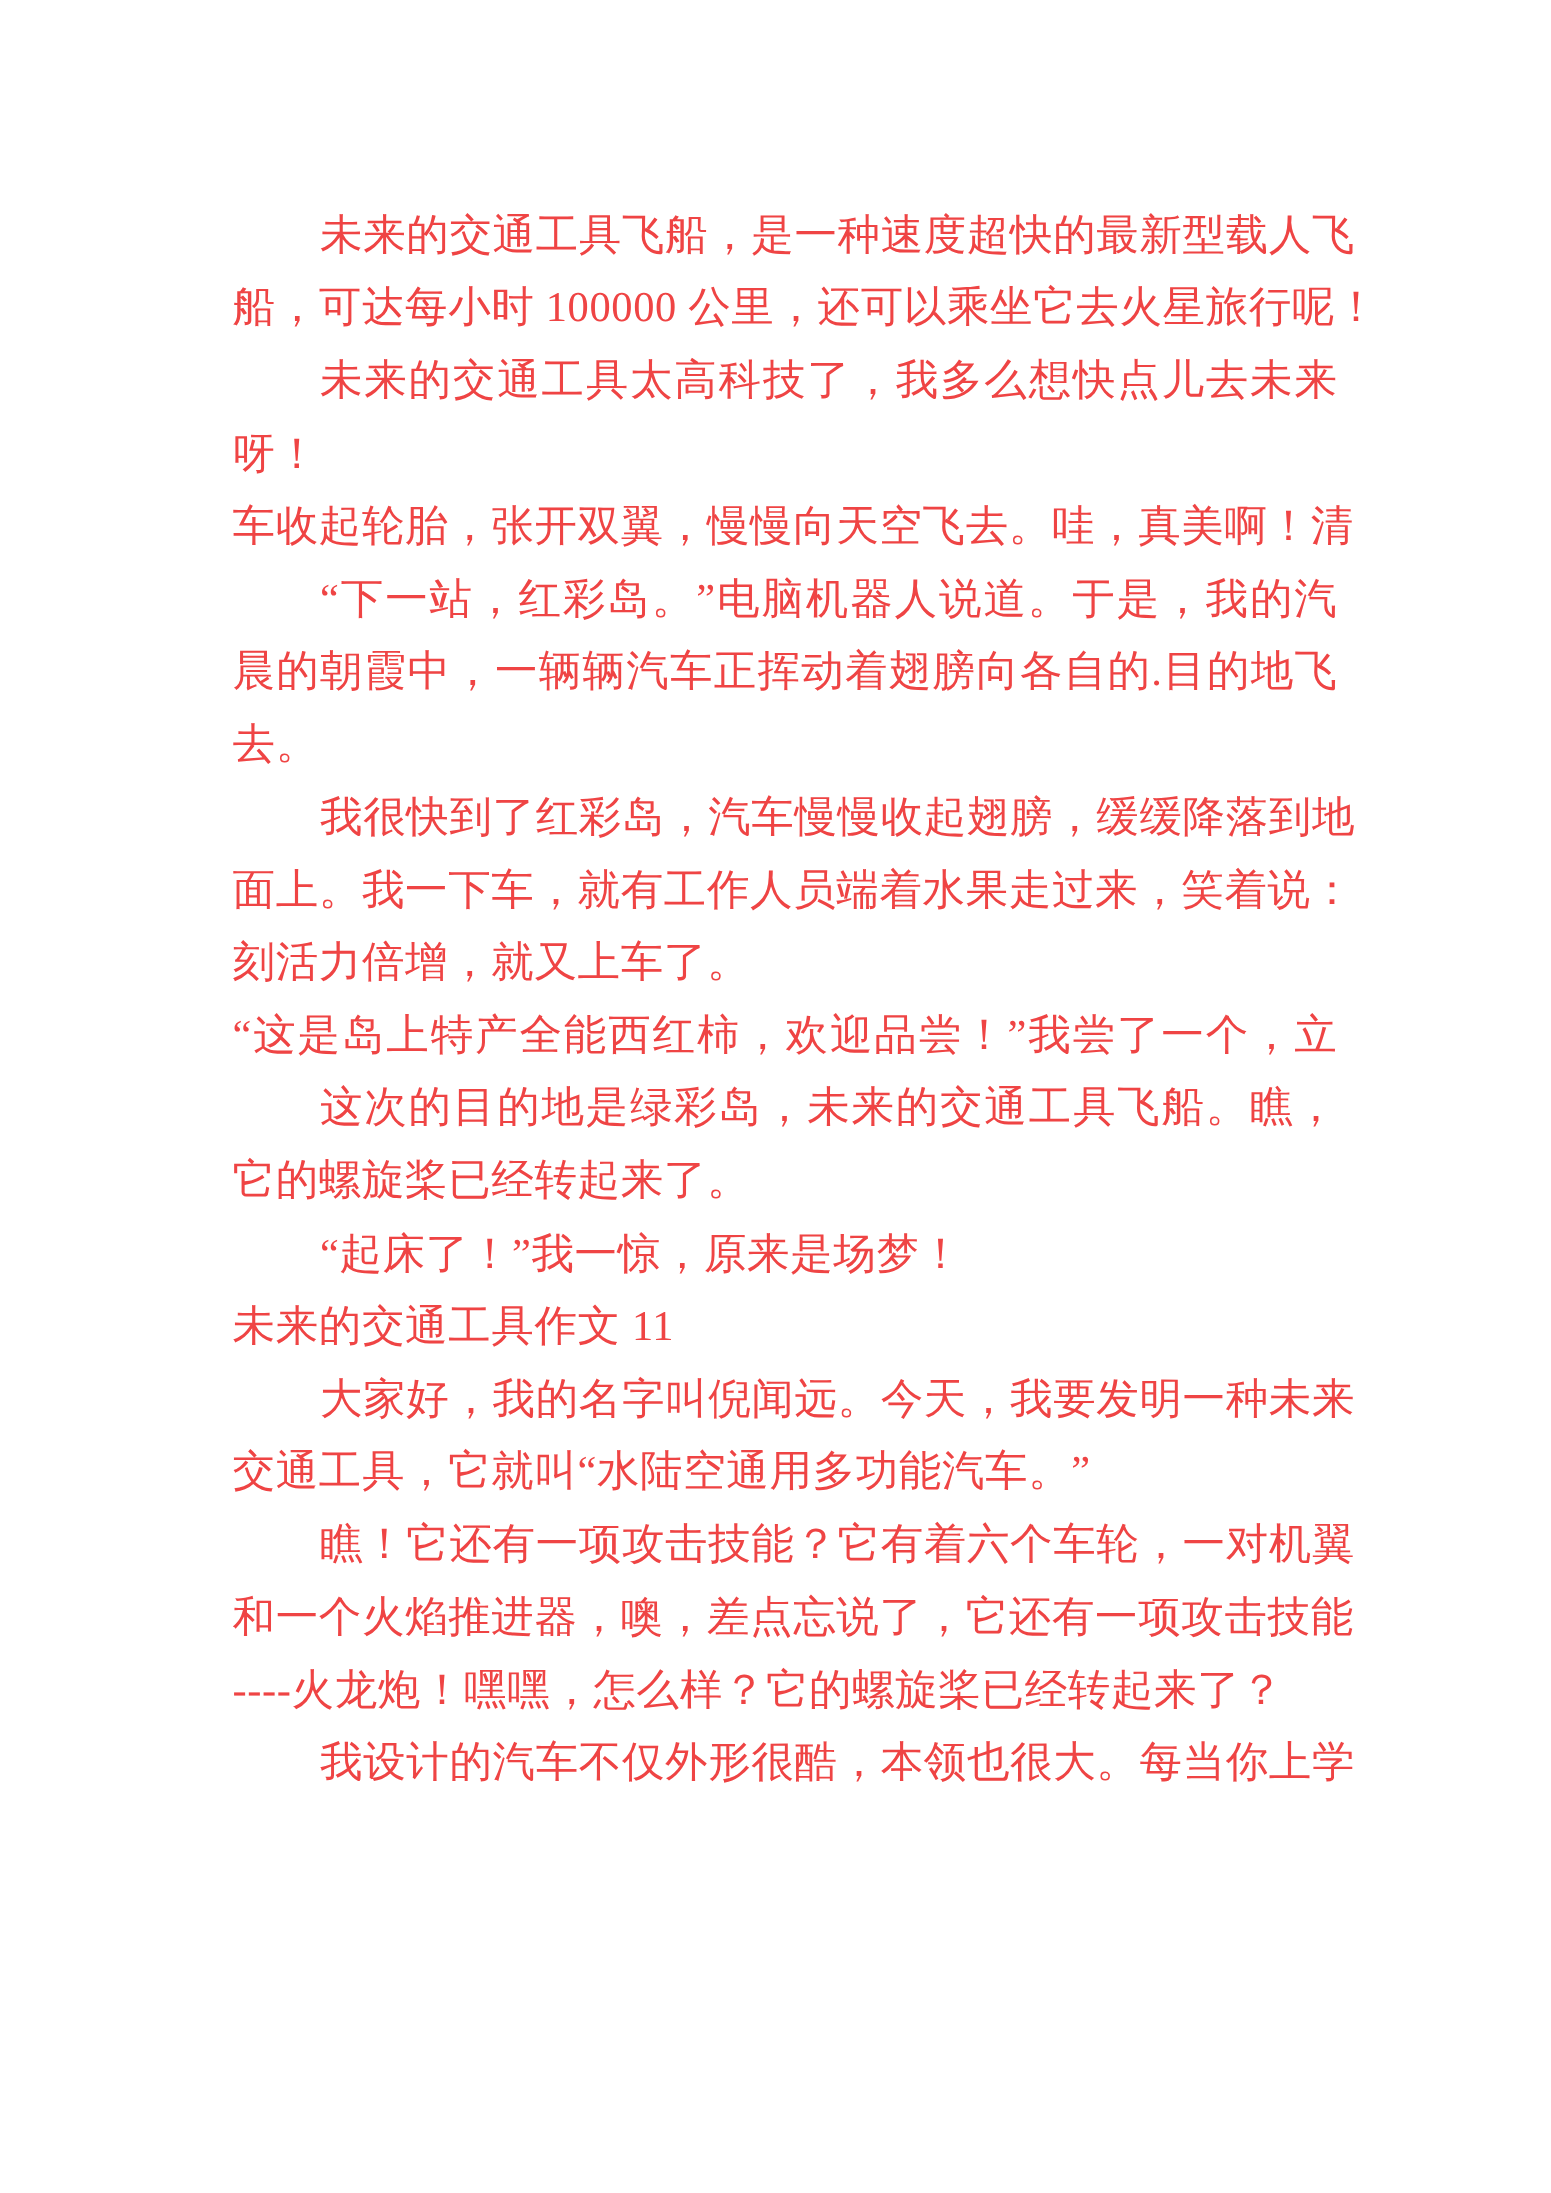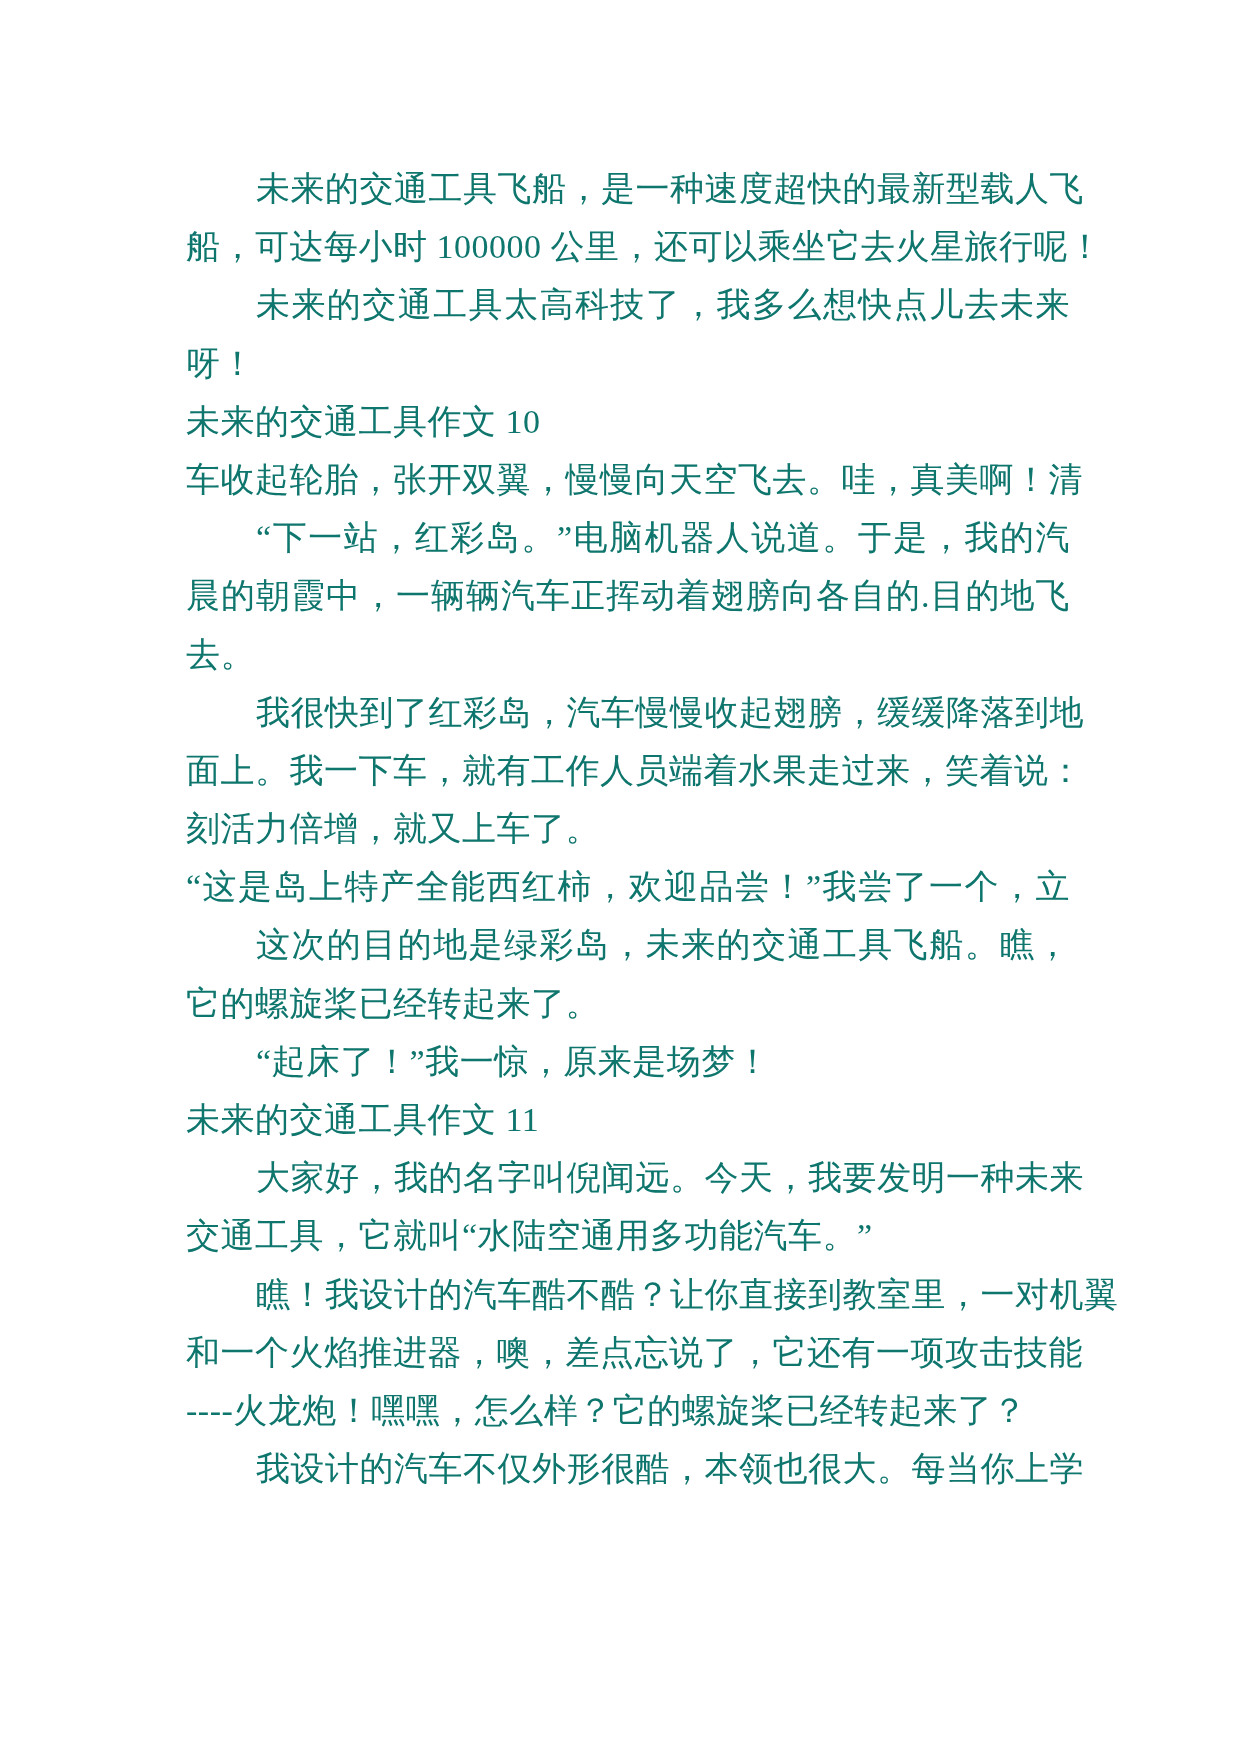--- a/index.html
+++ b/index.html
@@ -47,38 +47,37 @@
     text-indent: 70px;
   }
   .line.heading {
     text-align-last: left;
   }
 </style>
 </head>
 <body style="background: rgb(255, 255, 255);">
 
 <div class="page">
-  <div class="content" id="content" style="color: #0f766e;">
+  <div class="content" id="content" style="color: #ef4444;">
       <div class="line indent fill">未来的交通工具飞船，是一种速度超快的最新型载人飞</div>
       <div class="line fill">船，可达每小时 100000 公里，还可以乘坐它去火星旅行呢！</div>
       <div class="line indent fill">未来的交通工具太高科技了，我多么想快点儿去未来</div>
       <div class="line">呀！</div>
-      <div class="line heading">未来的交通工具作文 10</div>
       <div class="line fill">车收起轮胎，张开双翼，慢慢向天空飞去。哇，真美啊！清</div>
       <div class="line indent fill">“下一站，红彩岛。”电脑机器人说道。于是，我的汽</div>
       <div class="line fill">晨的朝霞中，一辆辆汽车正挥动着翅膀向各自的.目的地飞</div>
       <div class="line">去。</div>
       <div class="line indent fill">我很快到了红彩岛，汽车慢慢收起翅膀，缓缓降落到地</div>
       <div class="line fill">面上。我一下车，就有工作人员端着水果走过来，笑着说：</div>
       <div class="line">刻活力倍增，就又上车了。</div>
       <div class="line fill">“这是岛上特产全能西红柿，欢迎品尝！”我尝了一个，立</div>
       <div class="line indent fill">这次的目的地是绿彩岛，未来的交通工具飞船。瞧，</div>
       <div class="line">它的螺旋桨已经转起来了。</div>
       <div class="line indent">“起床了！”我一惊，原来是场梦！</div>
       <div class="line heading">未来的交通工具作文 11</div>
       <div class="line indent fill">大家好，我的名字叫倪闻远。今天，我要发明一种未来</div>
       <div class="line">交通工具，它就叫“水陆空通用多功能汽车。”</div>
-      <div class="line indent fill">瞧！我设计的汽车酷不酷？让你直接到教室里，一对机翼</div>
+      <div class="line indent fill">瞧！它还有一项攻击技能？它有着六个车轮，一对机翼</div>
       <div class="line fill">和一个火焰推进器，噢，差点忘说了，它还有一项攻击技能</div>
       <div class="line">----火龙炮！嘿嘿，怎么样？它的螺旋桨已经转起来了？</div>
       <div class="line indent fill">我设计的汽车不仅外形很酷，本领也很大。每当你上学</div>
     </div>
 </div>
 
 </body></html>

